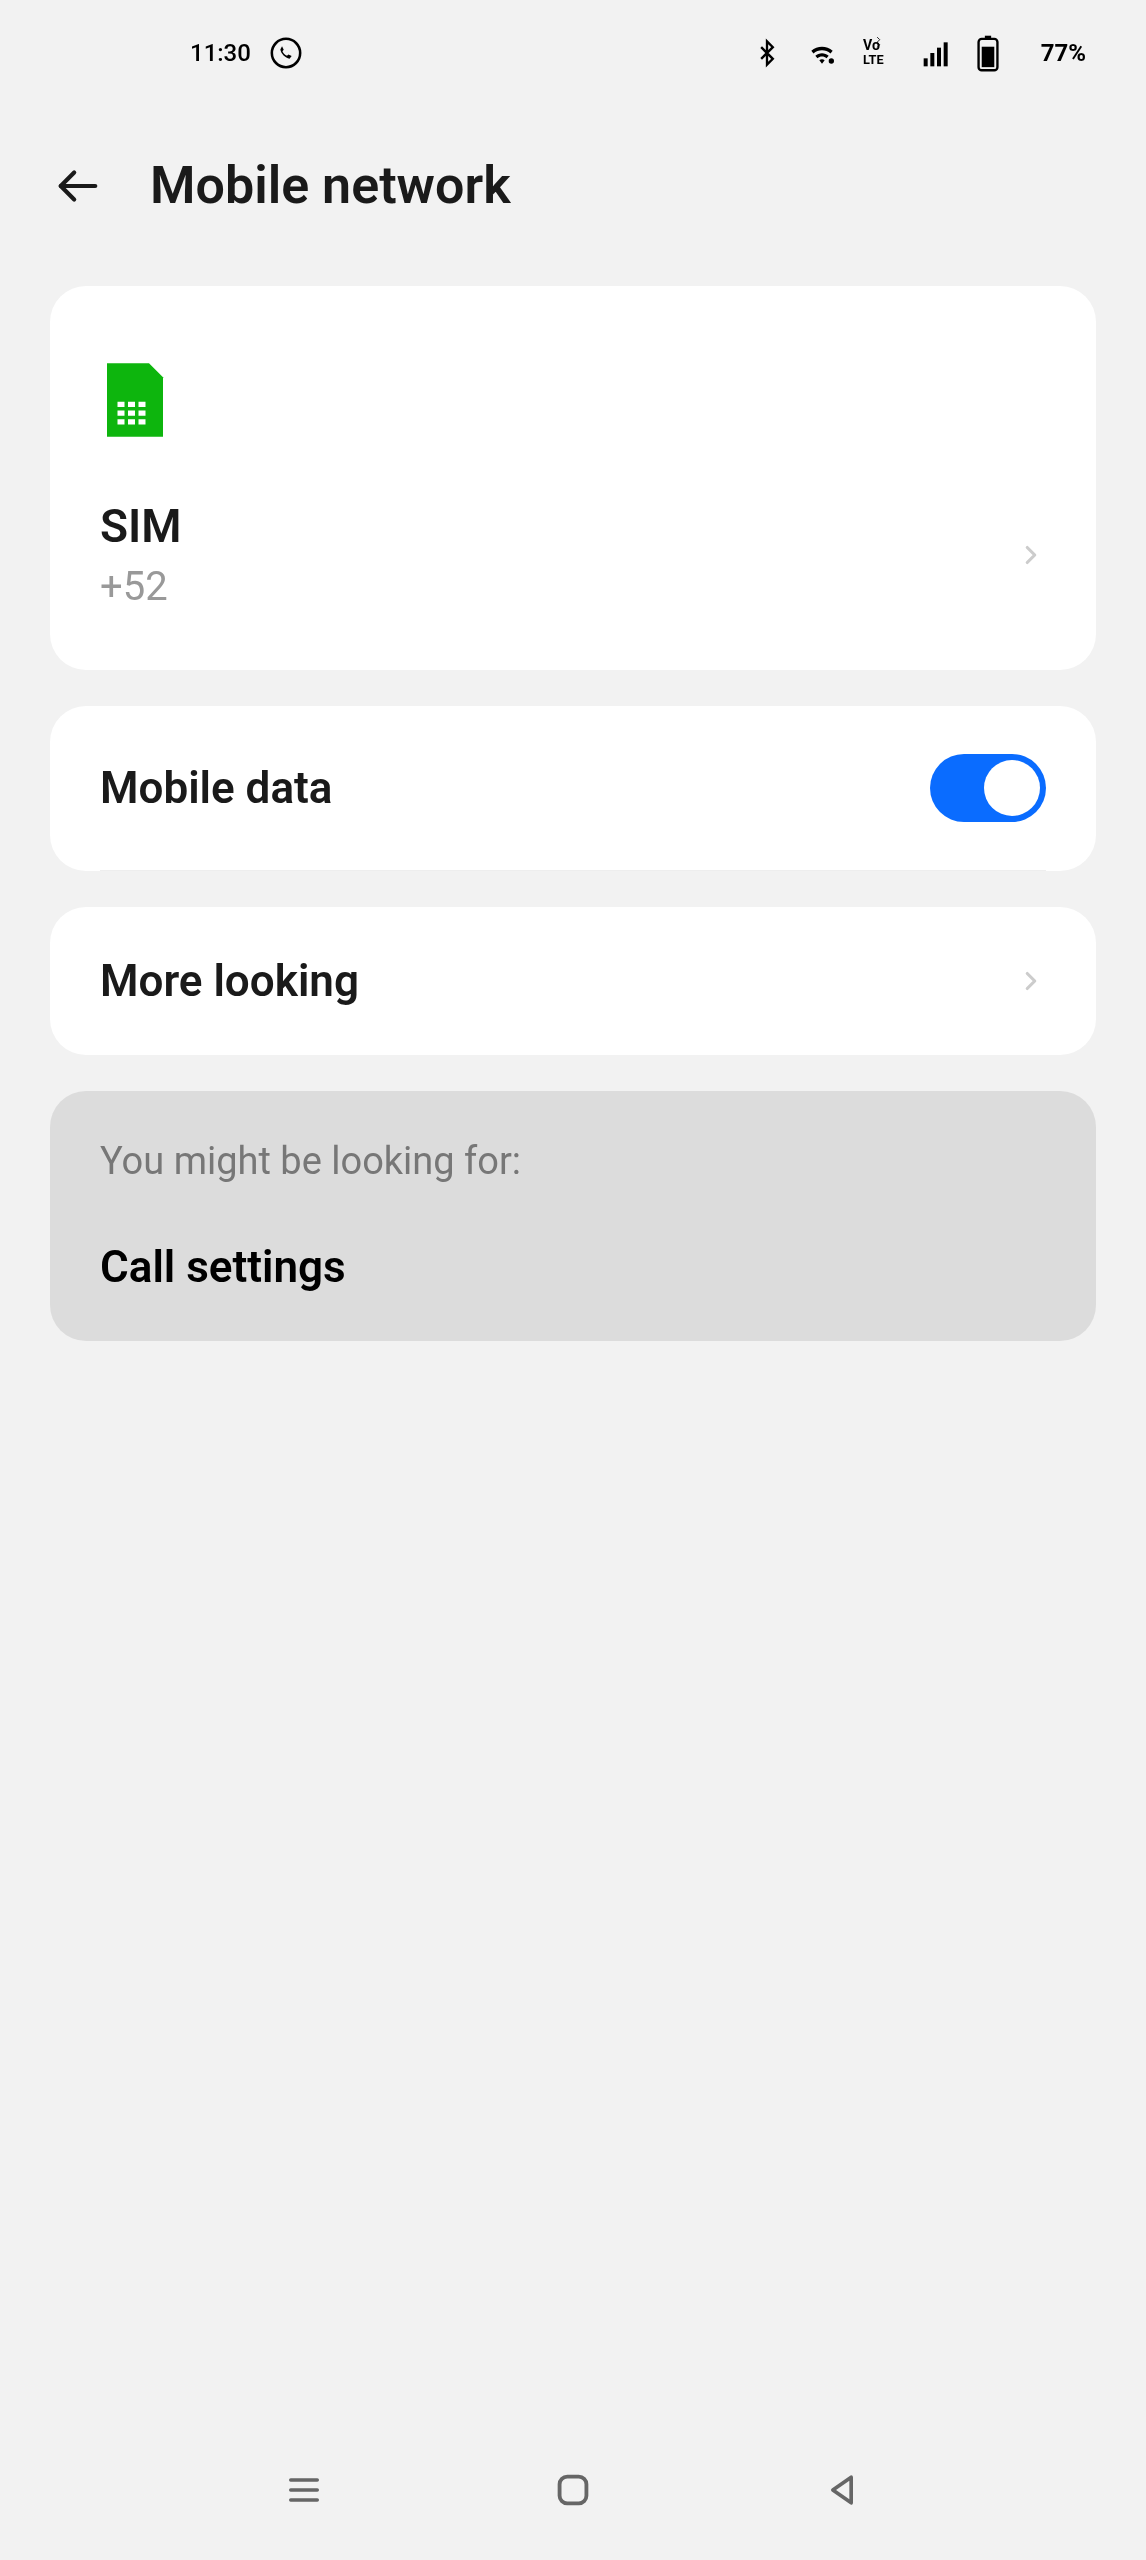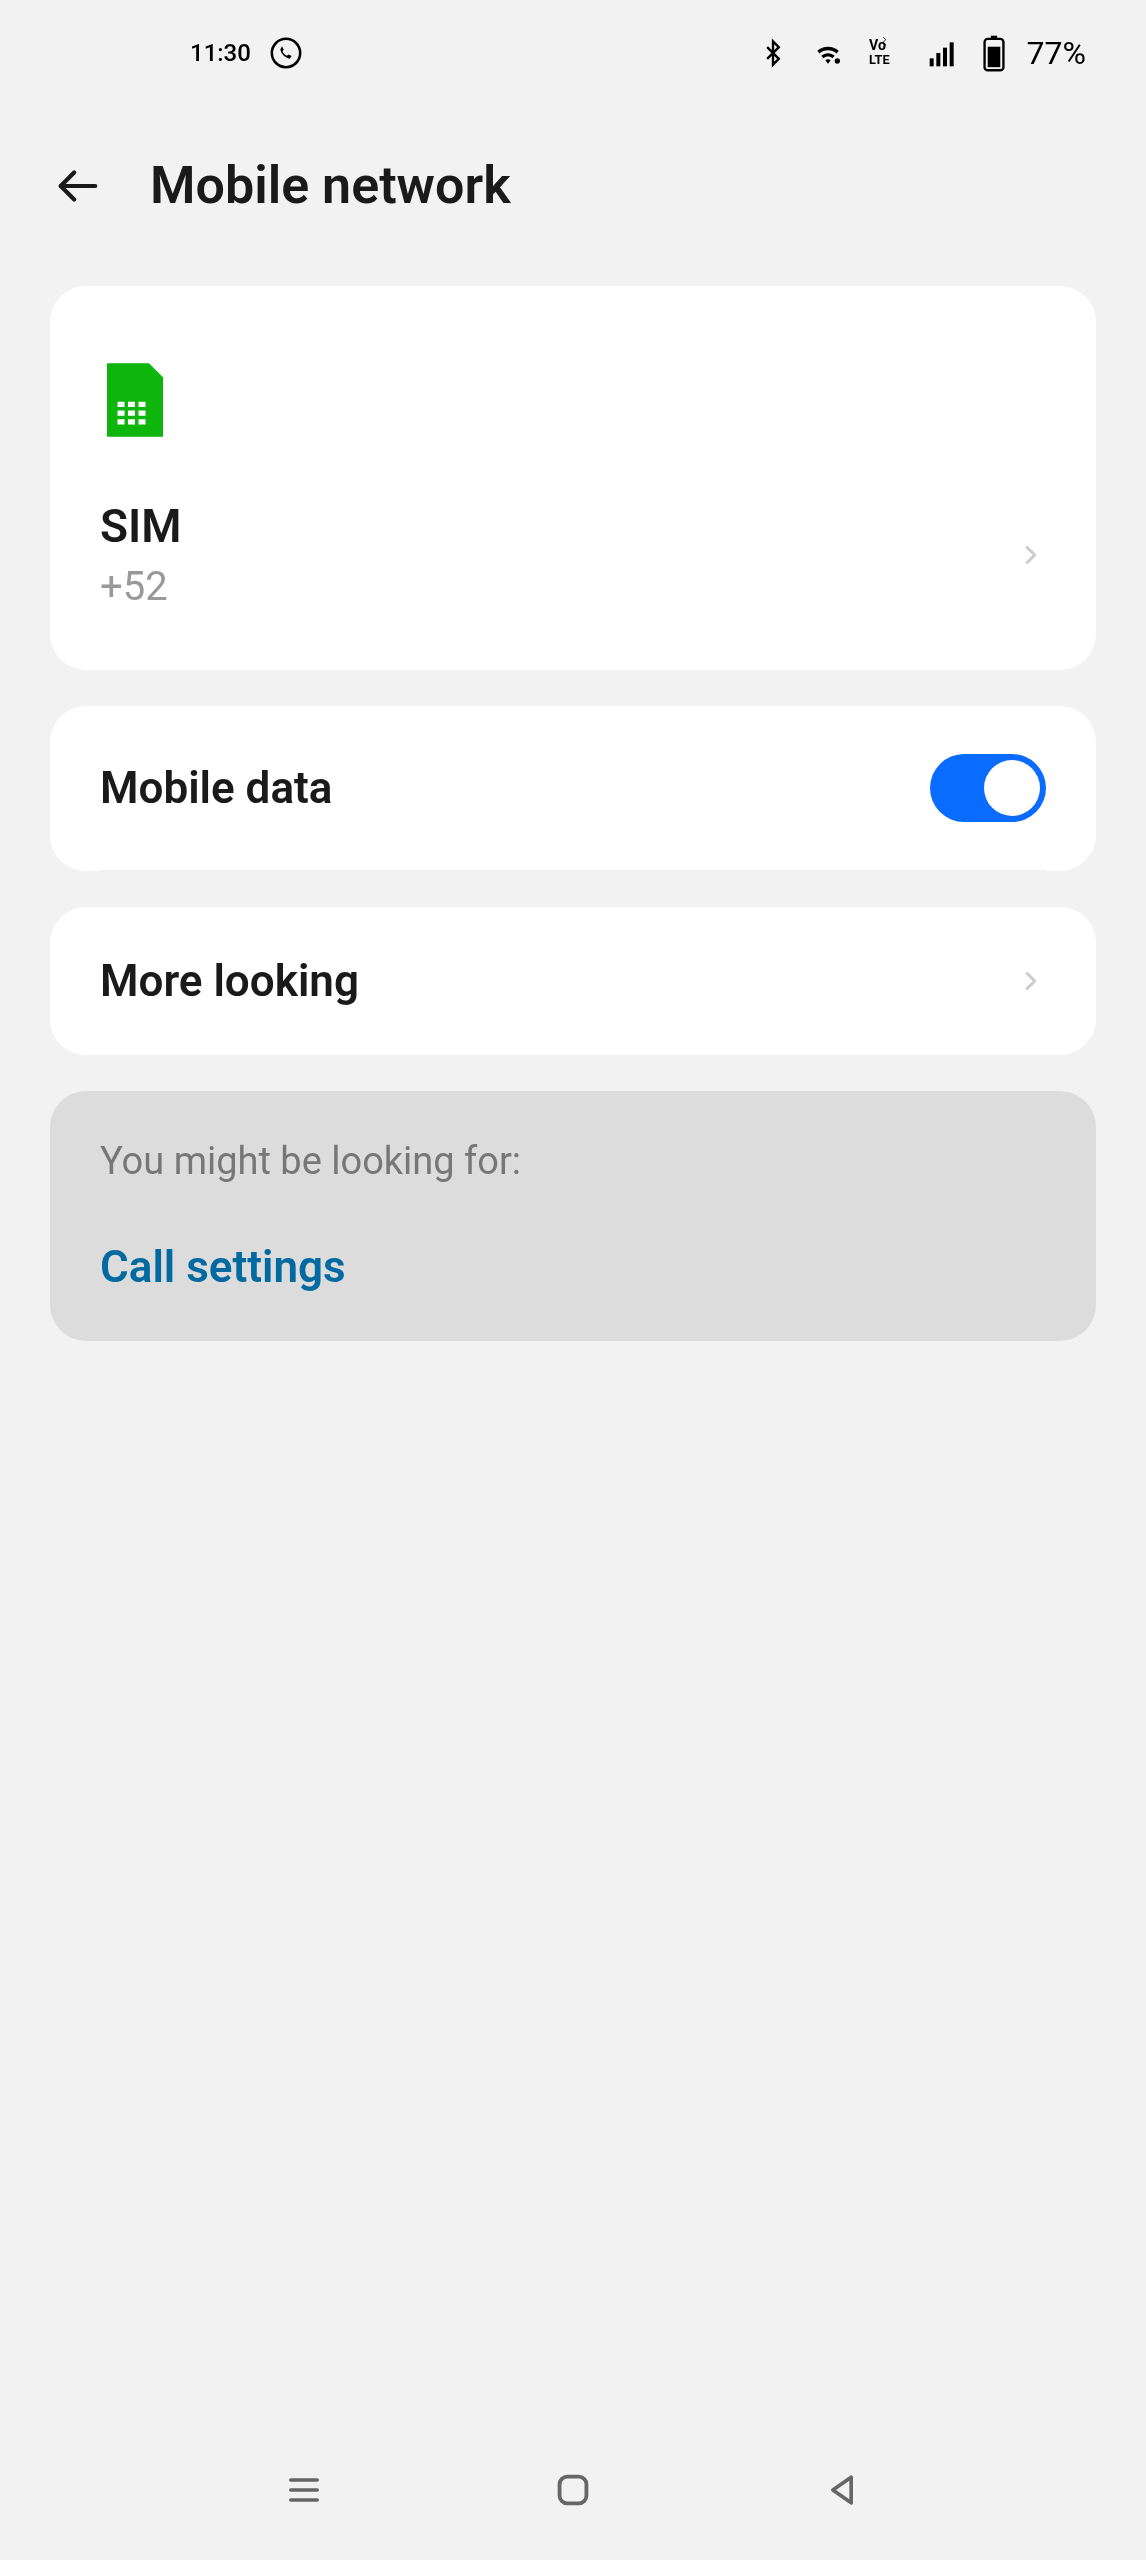--- a/index.html
+++ b/index.html
@@ -42,23 +42,24 @@
     }
 
     .status-right {
       display: flex;
       align-items: center;
       gap: 22px;
       margin-left: auto;
     }
 
     .battery-text {
-      font-size: 32px;
-      font-weight: 400;
+      font-size: 24px;
+      font-weight: 700;
       color: #000;
+      margin-left: 20px;
     }
 
     .header {
       display: flex;
       align-items: center;
       padding: 60px 50px 70px 50px;
       gap: 44px;
     }
 
     .back-arrow {
@@ -171,21 +172,21 @@
 
     .suggestion-hint {
       font-size: 38px;
       color: #777;
       margin-bottom: 58px;
     }
 
     .suggestion-link {
       font-size: 44px;
       font-weight: 600;
-      color: #0369a1;
+      color: #000000;
     }
 
     .nav-bar {
       position: absolute;
       bottom: 0;
       left: 0;
       right: 0;
       height: 140px;
       display: flex;
       align-items: center;

